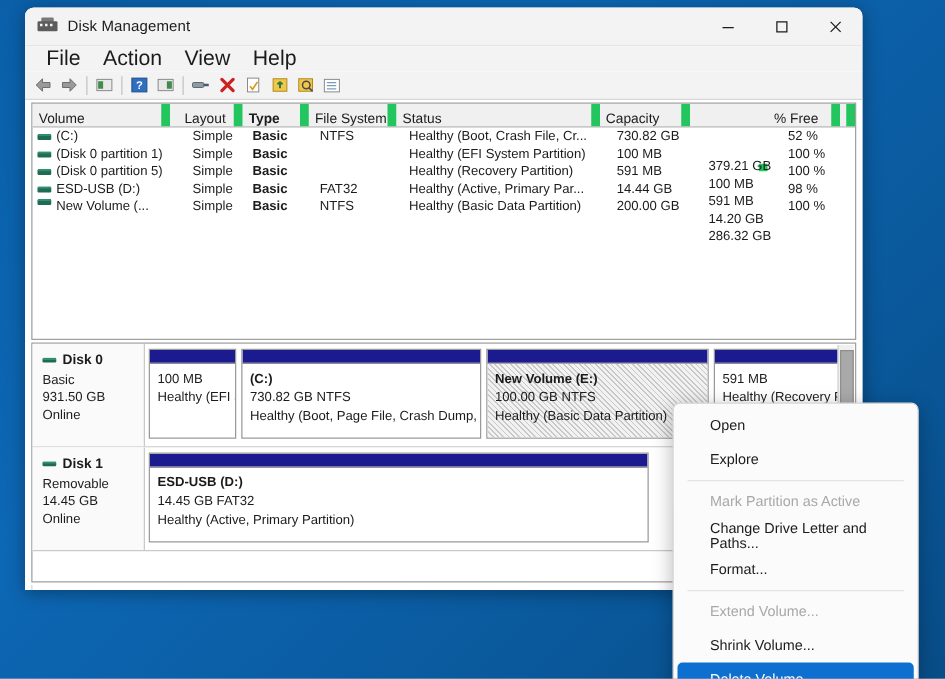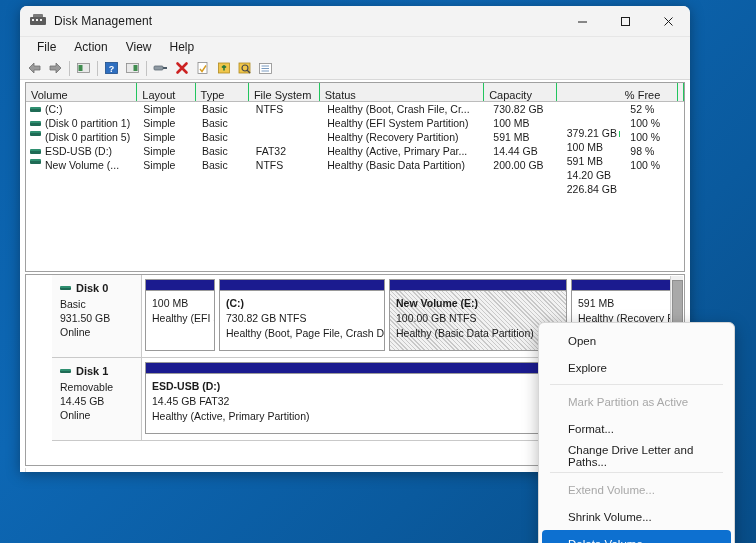--- a/index.html
+++ b/index.html
@@ -75,21 +75,21 @@
   
   .menubar {
     height: 20px;
     background: #f3f3f3;
     display: flex;
     align-items: center;
     padding-left: 8px;
     flex: none;
   }
   .menubar .mi {
-    font-size: 12px;
+    font-size: 17px;
     color: #1b1b1b;
     padding: 2px 9px;
     cursor: default;
   }
 
   
   .toolbar {
     height: 23px;
     background: #f3f3f3;
     display: flex;
@@ -130,21 +130,21 @@
   .vl-head {
     display: flex;
     height: 19px;
     background: #f0f0f0;
     border-bottom: 1px solid #bcbcbc;
   }
   .vl-head .th {
     font-size: 11px;
     color: #1b1b1b;
     padding: 6px 0 0 5px;
-    border-right: 1px solid #22c55e;
+    border-right: 7px solid #22c55e;
     overflow: hidden;
     white-space: nowrap;
     cursor: default;
   }
   .vl-rows { }
   .vl-row {
     display: flex;
     height: 14px;
     align-items: center;
     cursor: default;
@@ -160,22 +160,22 @@
     width: 11px; height: 5px;
     background: #1f6b55;
     border-top: 2px solid #2f8f70;
     margin: 0 4px 0 4px;
     flex: none;
     border-radius: 1px;
   }
 
   
   .c-vol   { width: 115px; }
-  .c-lay   { width: 60px;  }
-  .c-typ   { width: 55px;  }
+  .c-lay   { width: 60px; text-align: center;  }
+  .c-typ   { width: 55px; font-weight: bold;  }
   .c-fs    { width: 73px;  }
   .c-sta   { width: 170px; }
   .c-cap   { width: 75px;  }
   .c-free  { width: 65px; margin-top: 48px;  }
   .c-pct   { width: 60px;  }
   .c-end   { flex: 1; }
 
   
   .graph {
     position: absolute;
@@ -183,21 +183,20 @@
     width: 660px; height: 192px;
     background: #fff;
     border: 1px solid #a0a0a0;
     overflow: hidden;
   }
   .disk-row {
     display: flex;
     height: 83px;
     border-bottom: 1px solid #c9c9c9;
     background: #fff;
-    margin-left: 26px;
   }
   .disk-info {
     width: 90px;
     flex: none;
     background: #fafafa;
     border-right: 1px solid #c9c9c9;
     padding: 7px 0 0 8px;
   }
   .disk-title {
     font-size: 11px;
@@ -476,21 +475,21 @@
             </div>
             <div class="td c-lay">Simple</div>
             <div class="td c-typ">Basic</div>
             <div class="td c-fs"></div>
             <div class="td c-sta">Healthy (EFI System Partition)</div>
             <div class="td c-cap">100 MB</div>
             <div class="td c-free">100 MB</div>
             <div class="td c-pct">100 %</div>
           </div>
           <div class="vl-row">
-            <div class="td c-vol" style="display:flex;align-items:flex-start;padding-left:0">
+            <div class="td c-vol" style="display:flex;align-items:center;padding-left:0">
               <span class="vol-ic"></span>
               <span>(Disk 0 partition 5)</span>
             </div>
             <div class="td c-lay">Simple</div>
             <div class="td c-typ">Basic</div>
             <div class="td c-fs"></div>
             <div class="td c-sta">Healthy (Recovery Partition)</div>
             <div class="td c-cap">591 MB</div>
             <div class="td c-free">591 MB</div>
             <div class="td c-pct">100 %</div>
@@ -511,21 +510,21 @@
           <div class="vl-row">
             <div class="td c-vol" style="display:flex;align-items:flex-start;padding-left:0">
               <span class="vol-ic"></span>
               <span>New Volume (...</span>
             </div>
             <div class="td c-lay">Simple</div>
             <div class="td c-typ">Basic</div>
             <div class="td c-fs">NTFS</div>
             <div class="td c-sta">Healthy (Basic Data Partition)</div>
             <div class="td c-cap">200.00 GB</div>
-            <div class="td c-free">226.84 GB</div>
+            <div class="td c-free">286.32 GB</div>
             <div class="td c-pct">100 %</div>
           </div>
         </div>
     </div>
 
     <div class="graph">
       <div id="disks">
           <div class="disk-row">
             <div class="disk-info">
               <div class="disk-title">
@@ -608,19 +607,19 @@
     </div>
 
   </div>
 </div>
 
 <div class="ctx" id="ctx">
     <div class="ctx-item">Open</div>
     <div class="ctx-item">Explore</div>
     <div class="ctx-sep"></div>
     <div class="ctx-item disabled">Mark Partition as Active</div>
+    <div class="ctx-item">Change Drive Letter and Paths...</div>
     <div class="ctx-item">Format...</div>
-    <div class="ctx-item">Change Drive Letter and Paths...</div>
     <div class="ctx-sep"></div>
     <div class="ctx-item disabled">Extend Volume...</div>
     <div class="ctx-item">Shrink Volume...</div>
     <div class="ctx-item hl">Delete Volume...</div>
   </div>
 
 </body></html>

